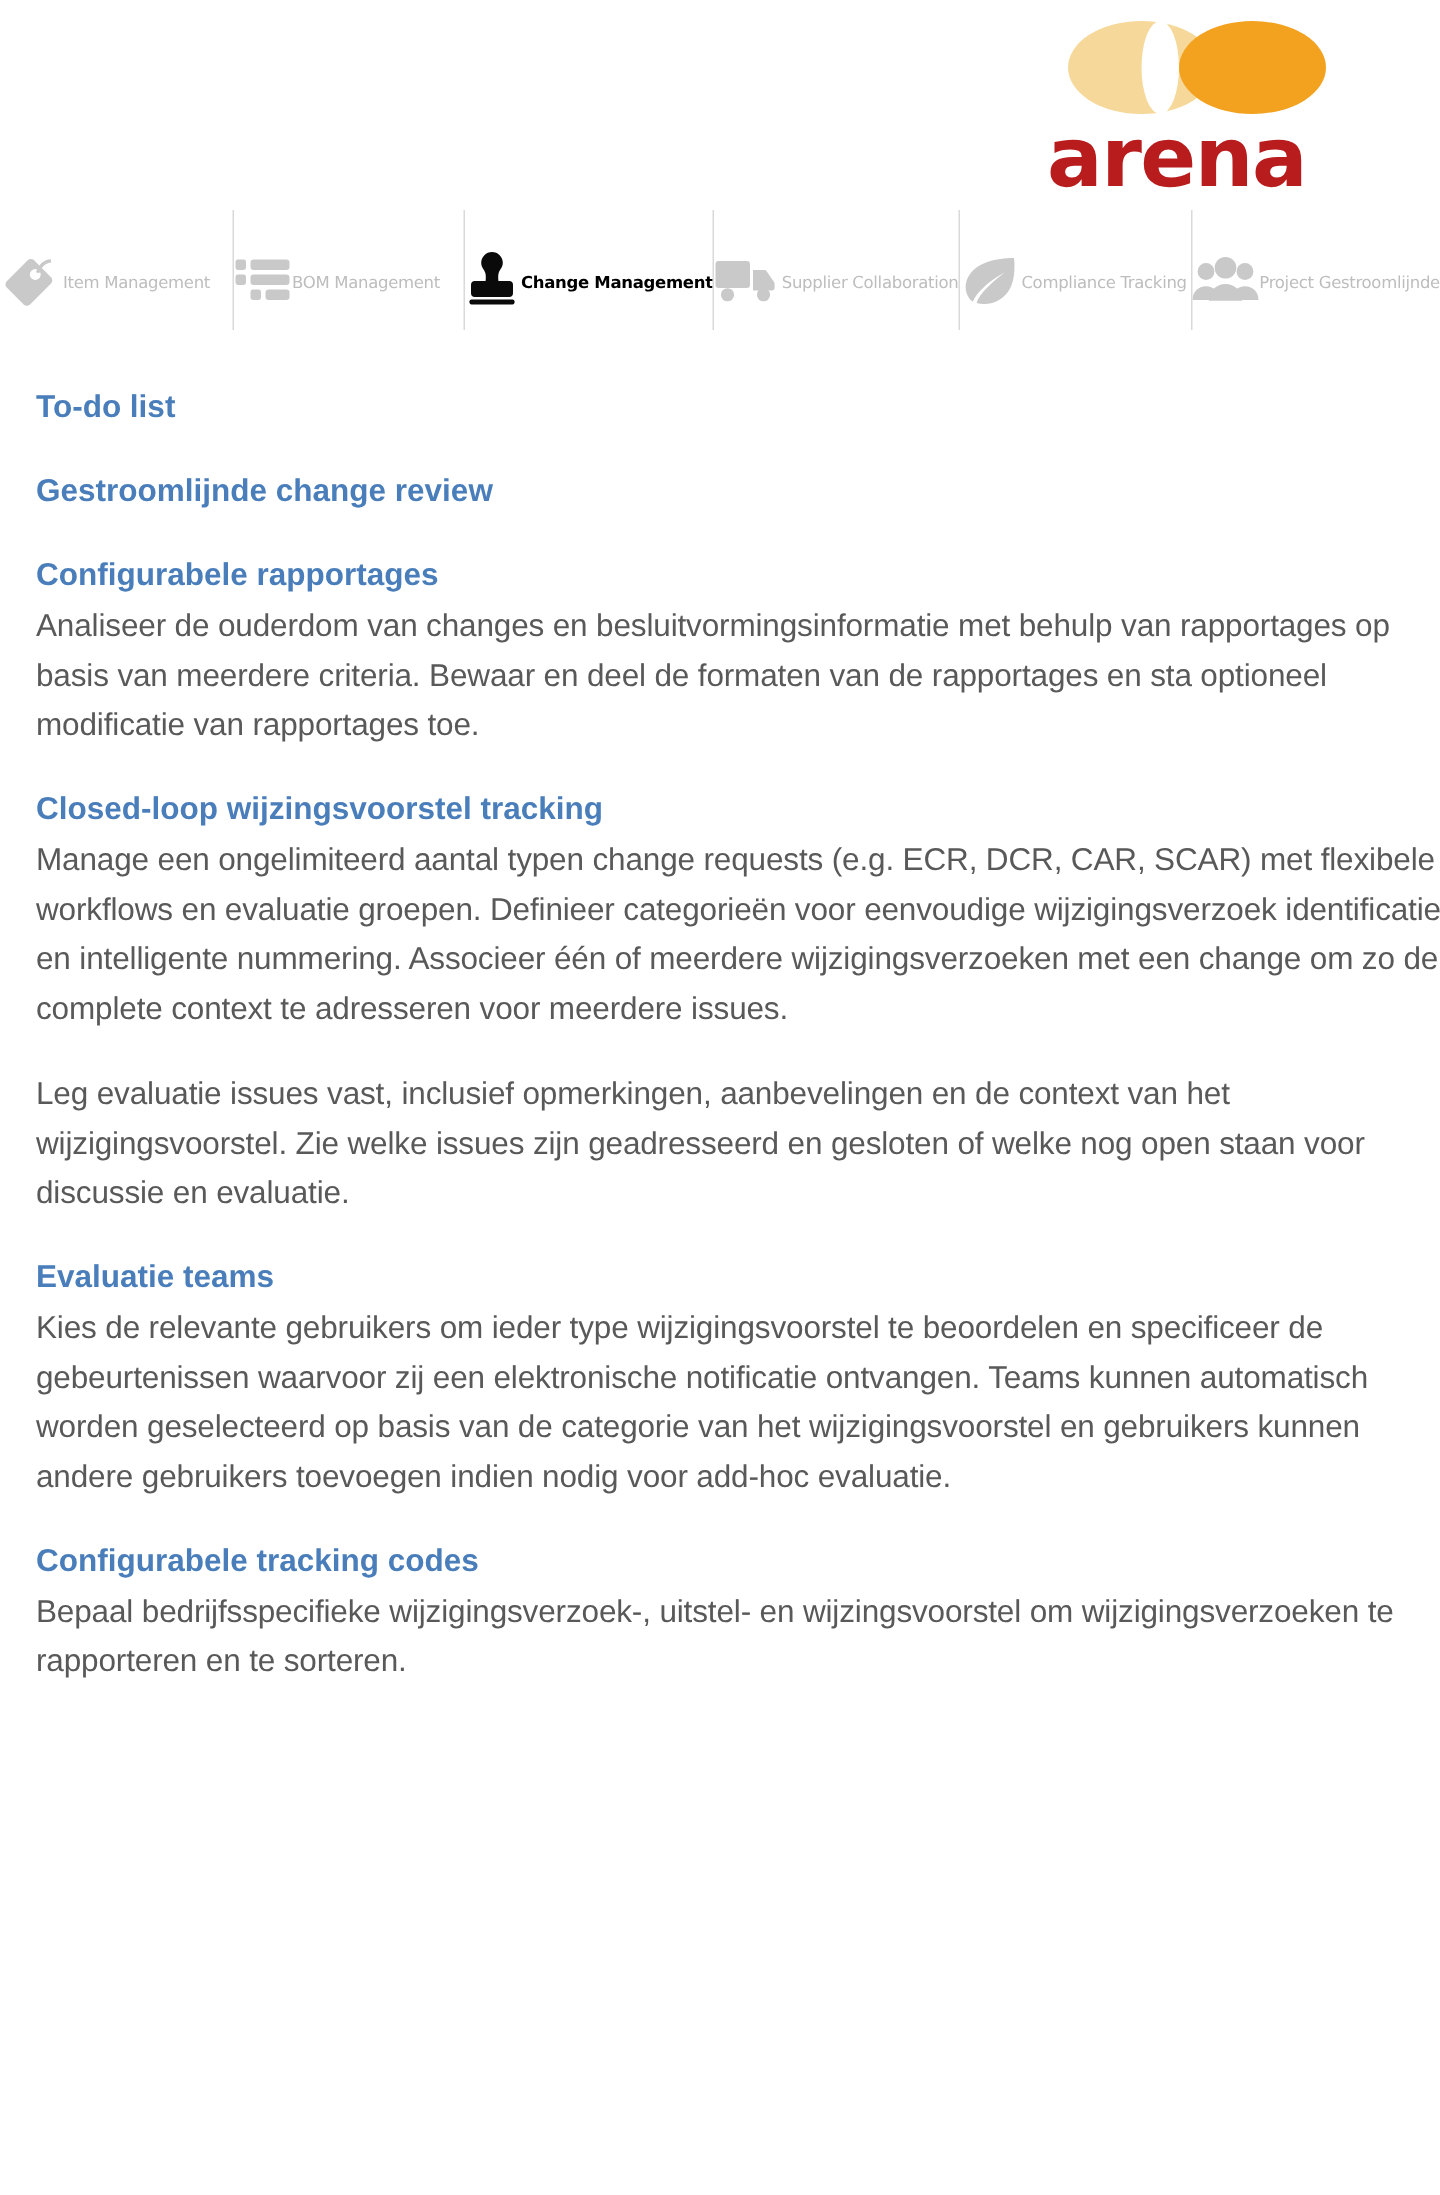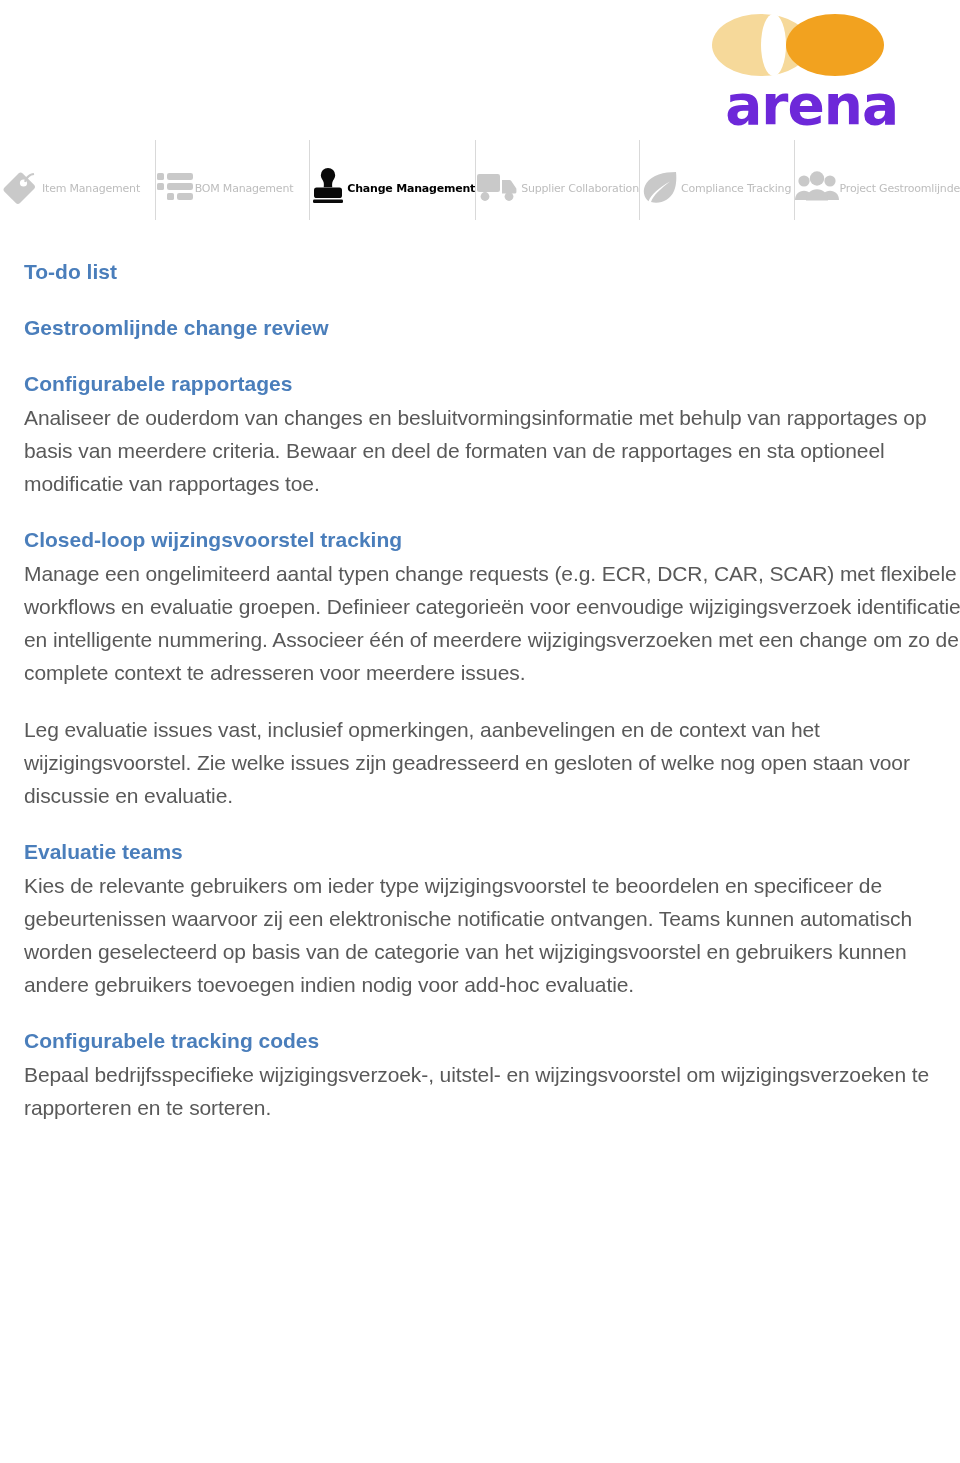--- a/index.html
+++ b/index.html
@@ -57,22 +57,22 @@
     height: 62px;
     background: #ffffff;
     border-radius: 50%;
   }
   .logo-word {
     font-family: "DejaVu Sans", sans-serif;
     font-weight: bold;
     font-size: 55px;
     line-height: 1;
     letter-spacing: -1px;
-    color: #6d28d9;
-    text-align: right;
+    color: #b91c1c;
+    text-align: left;
     margin-top: 2px;
   }
 
   
   .navbar {
     position: absolute;
     left: 0;
     top: 140px;
     width: 960px;
     height: 88px;

